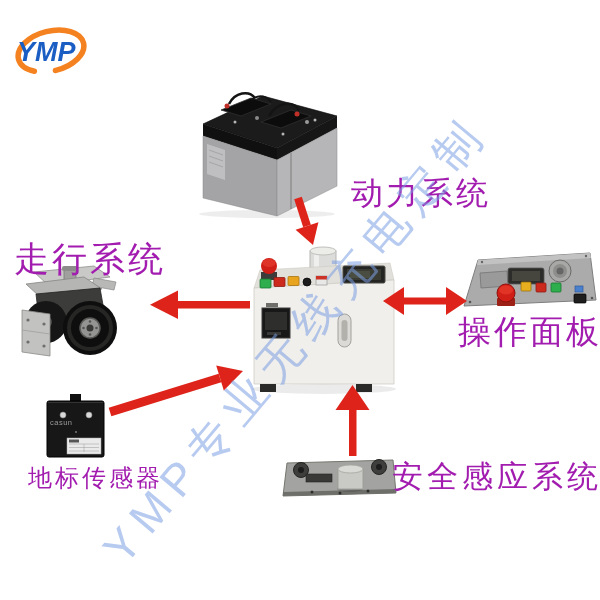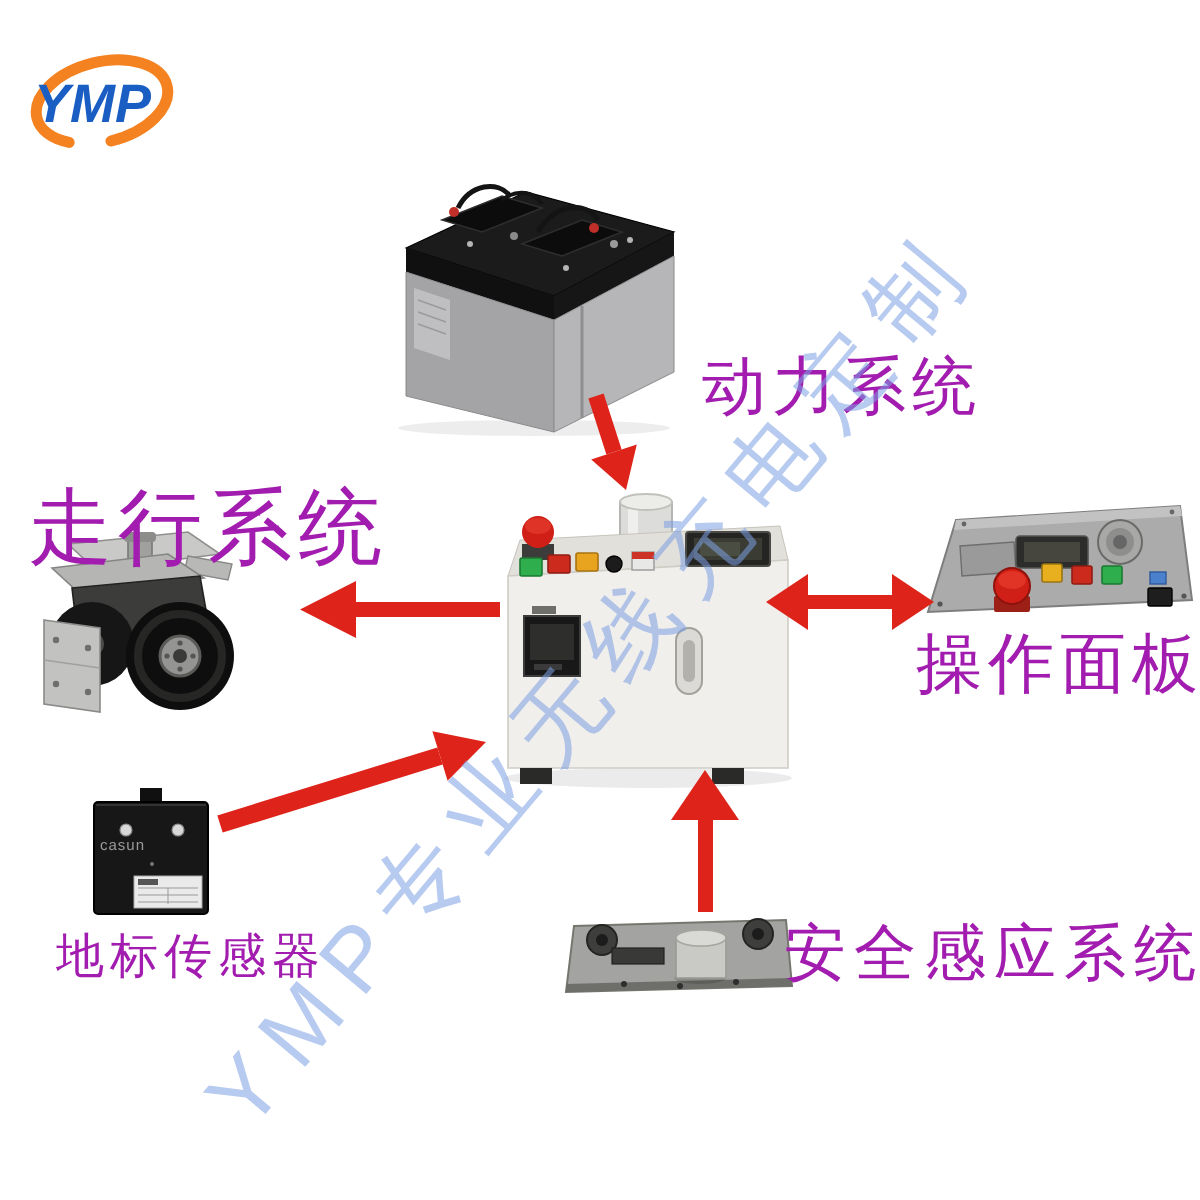--- a/index.html
+++ b/index.html
@@ -6,21 +6,21 @@
   #canvas{
     position:relative;width:600px;height:600px;background:#fff;overflow:hidden;
     font-family:"Liberation Sans","DejaVu Sans",sans-serif;
   }
   .fig{position:absolute;}
   .lbl{
     position:absolute;color:#a21caf;letter-spacing:3px;white-space:nowrap;
     font-family:Liberation Mono, monospace;font-weight:400;
   }
   #lbl-power{left:351px;top:172px;font-size:32px;}
-  #lbl-travel{left:14px;top:236px;font-size:42px;}
+  #lbl-travel{left:14px;top:236px;font-size:35px;}
   #lbl-panel{left:458px;top:310px;font-size:33px;}
   #lbl-landmark{left:28px;top:462px;font-size:24px;}
   #lbl-safety{left:392px;top:456px;font-size:31px;letter-spacing:4px;}
   .arrow-fill{fill:var(--arrow-color,#de241a);}
   .arrow-stroke{stroke:var(--arrow-color,#de241a);}
   .watermark{
     position:absolute;left:90px;top:538px;transform:rotate(-50deg);transform-origin:0 0;
     font-size:45px;letter-spacing:10px;color:var(--watermark-color,#7d9fe3);opacity:.55;
     white-space:nowrap;pointer-events:none;z-index:40;
     font-family:"Liberation Sans","DejaVu Sans",sans-serif;

